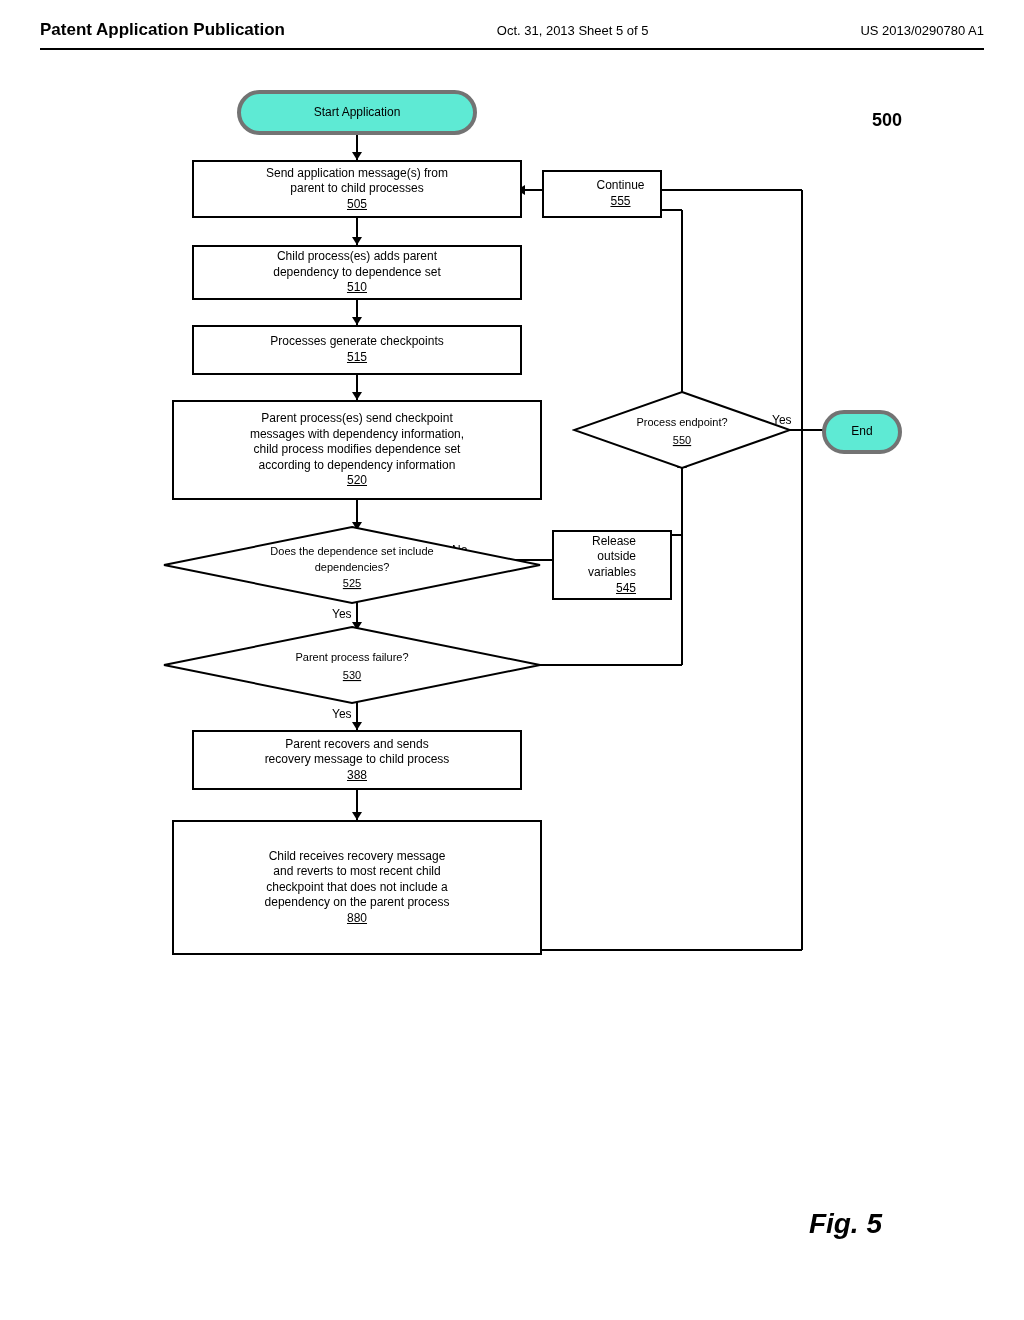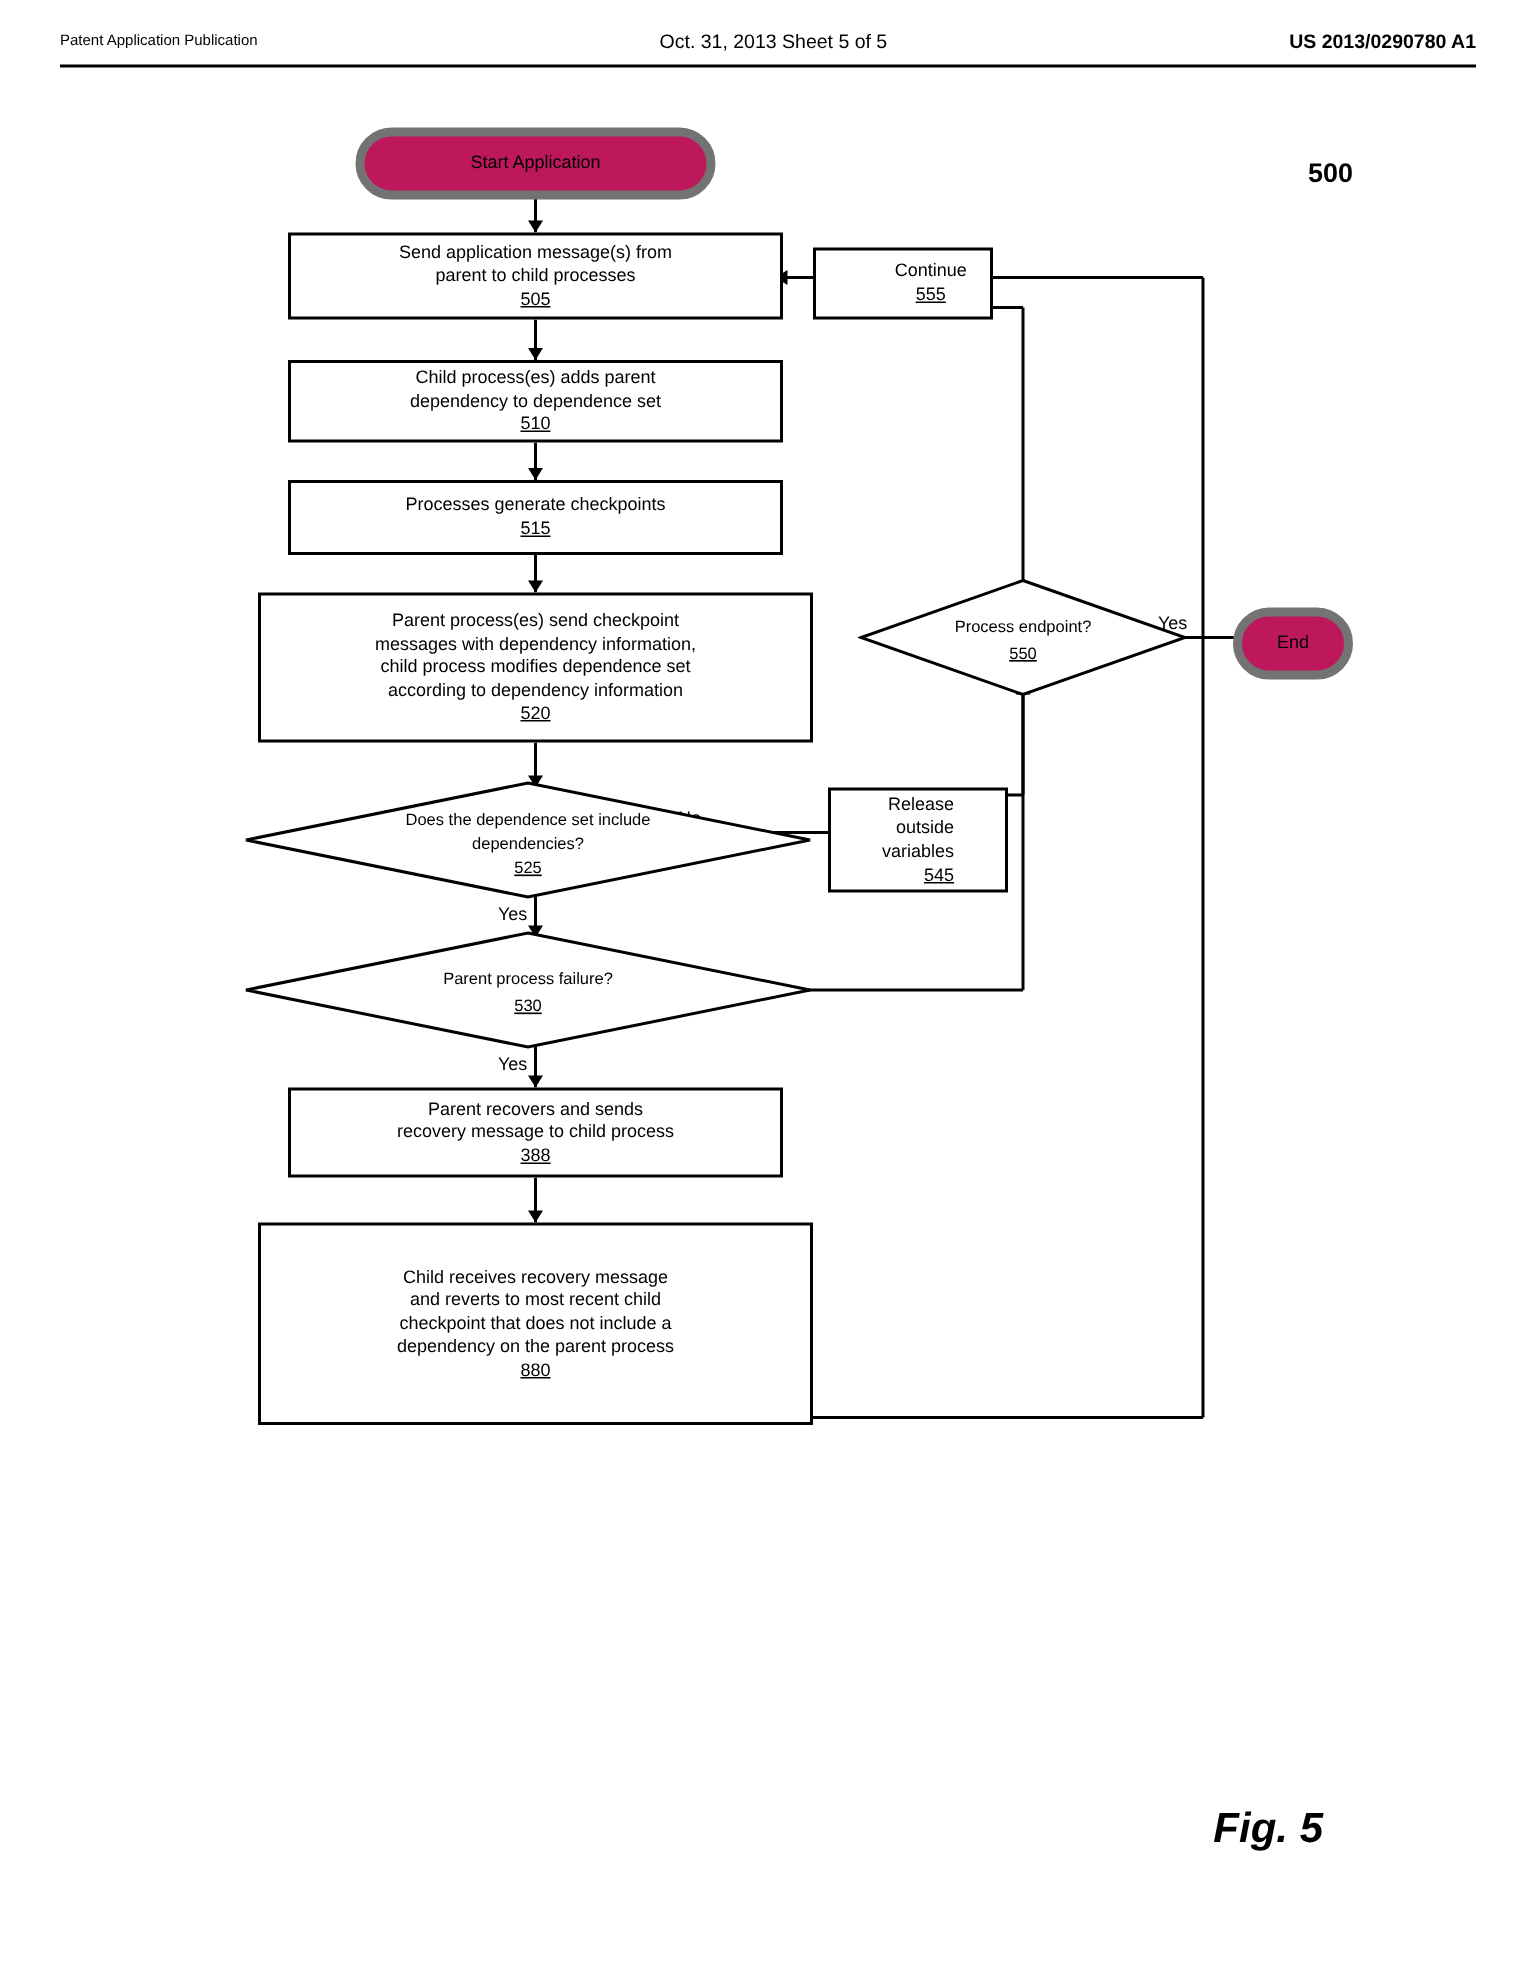--- a/index.html
+++ b/index.html
@@ -19,29 +19,29 @@
     }
     .header {
       display: flex;
       justify-content: space-between;
       align-items: center;
       border-bottom: 2px solid #000;
       padding-bottom: 8px;
       margin-bottom: 20px;
     }
     .header-left {
-      font-size: 10px;
-      font-weight: normal;
+      font-size: 17px;
+      font-weight: bold;
     }
     .header-center {
       font-size: 13px;
     }
     .header-right {
       font-size: 13px;
-      font-weight: bold;
+      font-weight: normal;
     }
 
     
     .flowchart {
       position: relative;
       width: 900px;
       margin: 0 auto;
       height: 1200px;
     }
 
@@ -50,23 +50,23 @@
       position: absolute;
       text-align: center;
       font-size: 12px;
       line-height: 1.3;
       display: flex;
       align-items: center;
       justify-content: center;
     }
 
     .rounded-rect {
-      border: 6px solid #737373;
+      border: 4px solid #737373;
       border-radius: 30px;
-      background: #be185d;
+      background: #5eead4;
       padding: 18px 12px;
     }
 
     .rect {
       border: 2px solid #000;
       background: #fff;
       padding: 6px 8px;
     }
 
     .fig-label {

